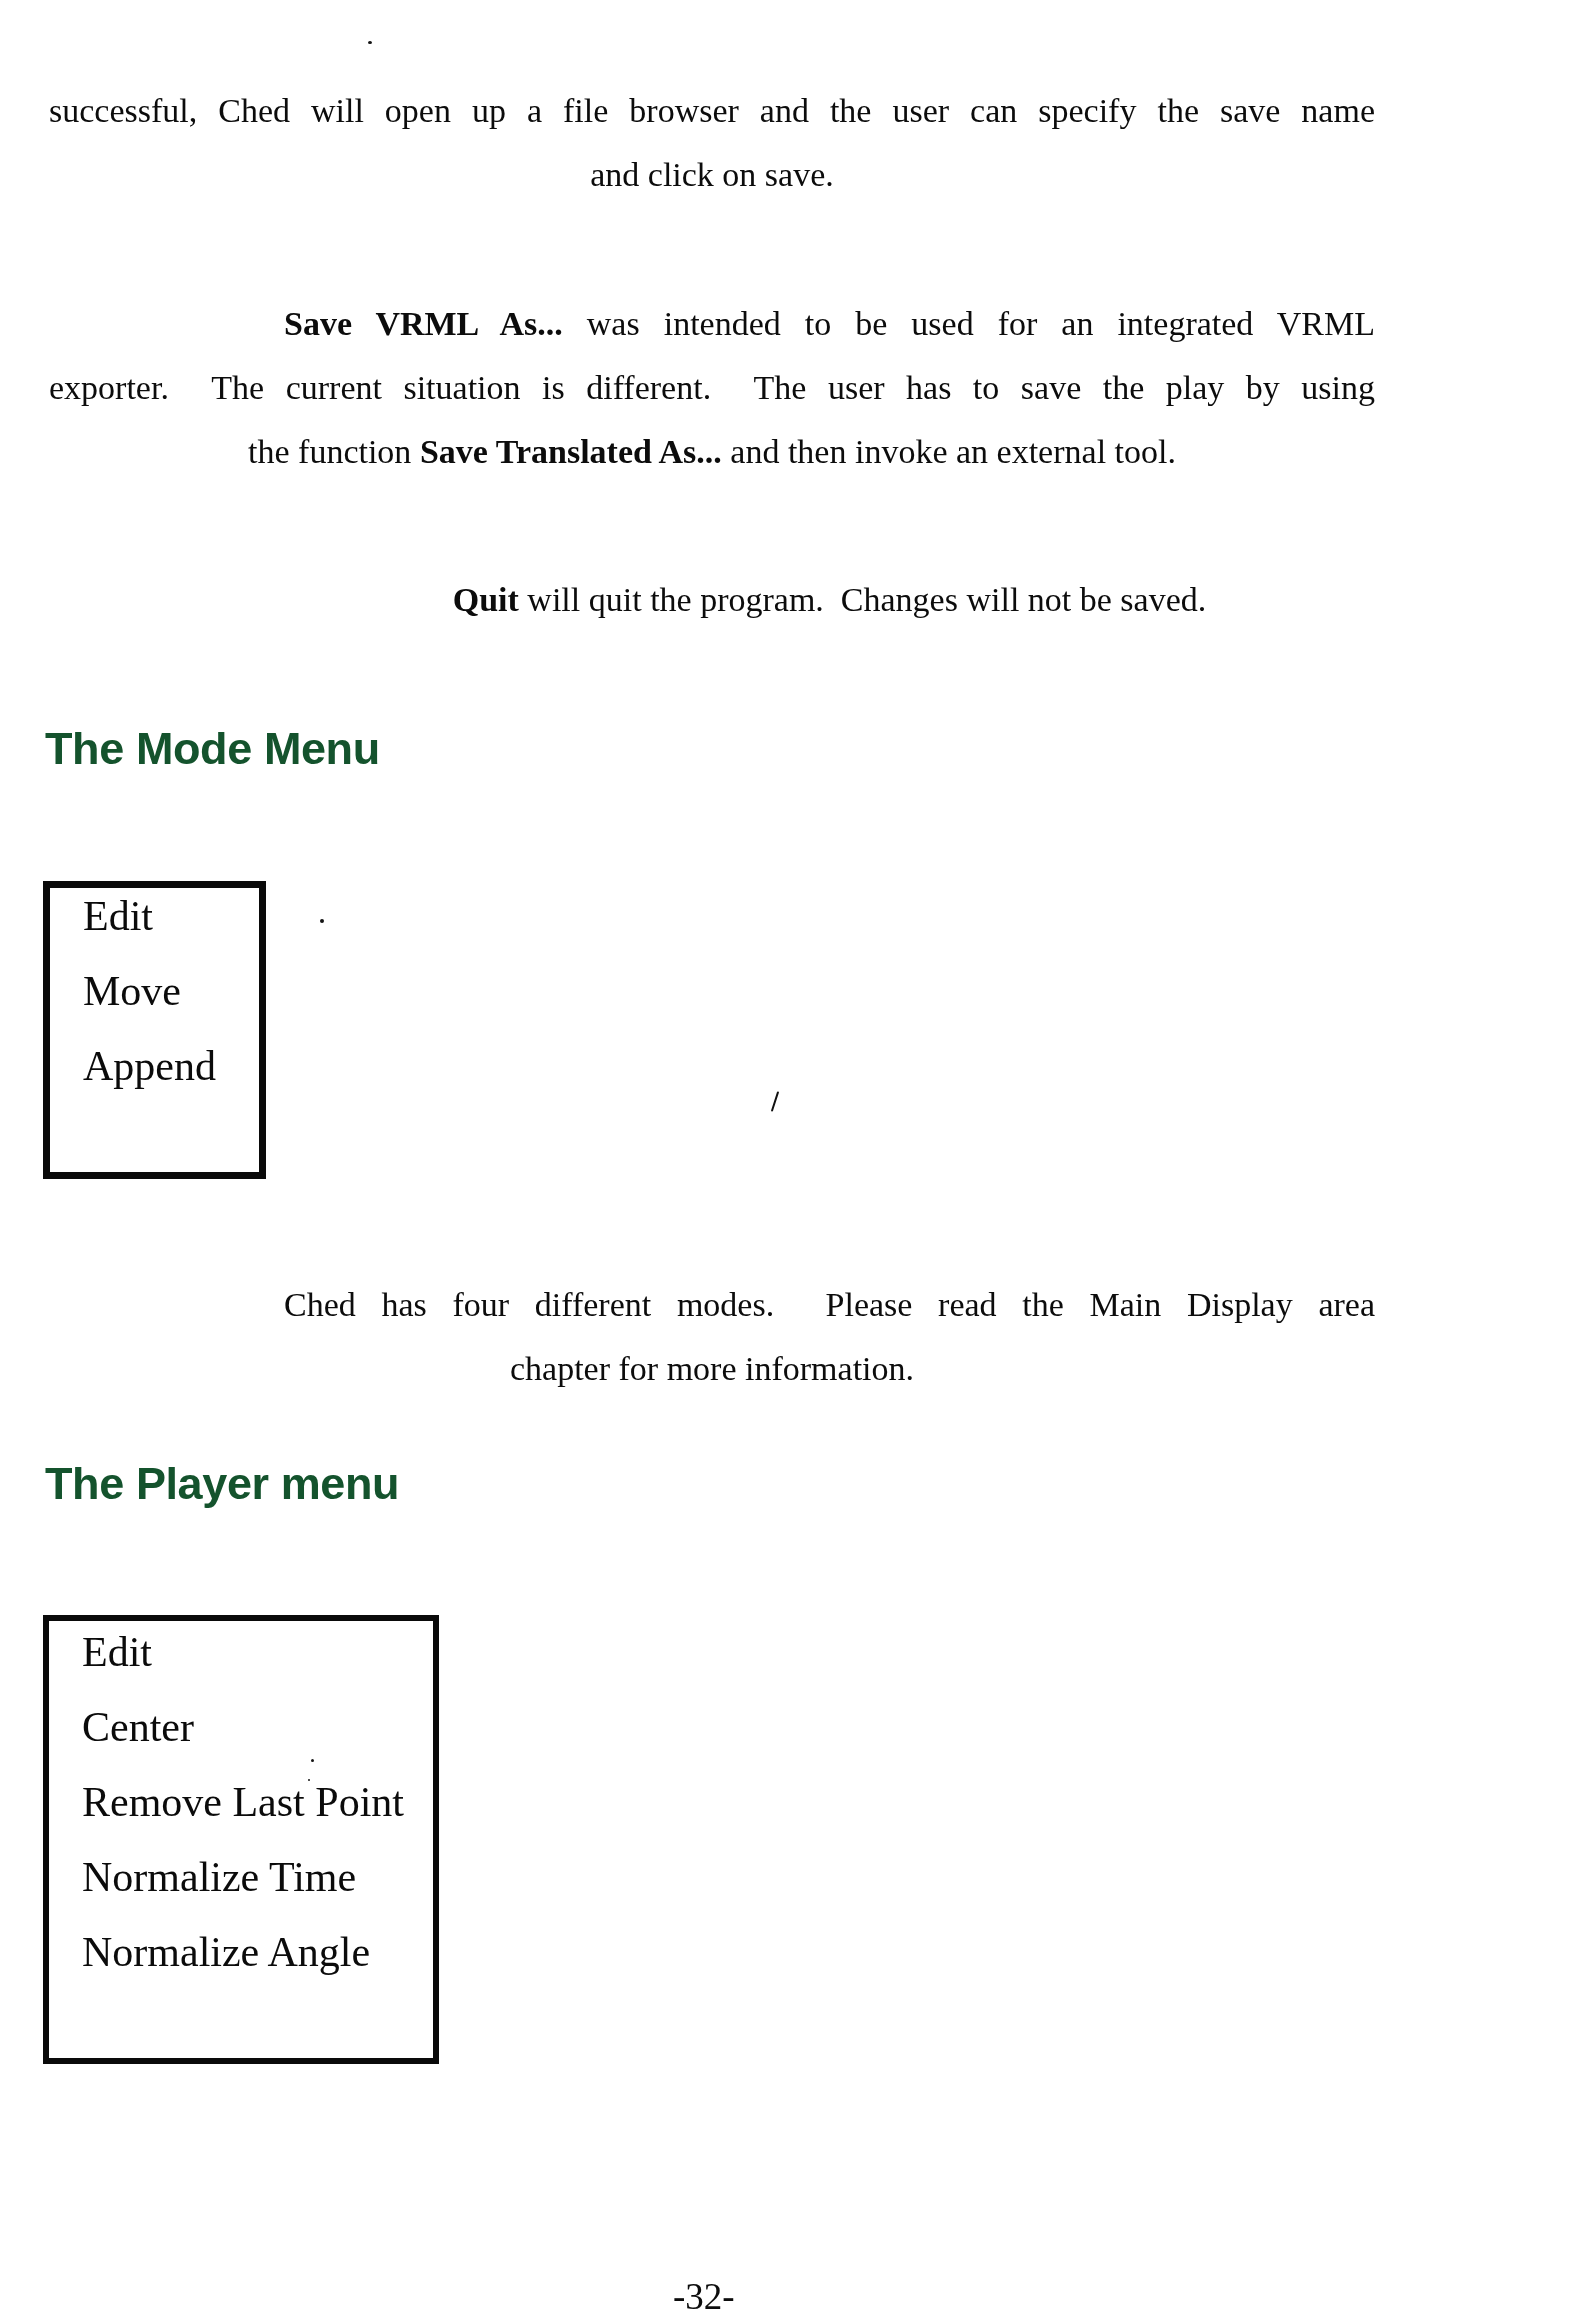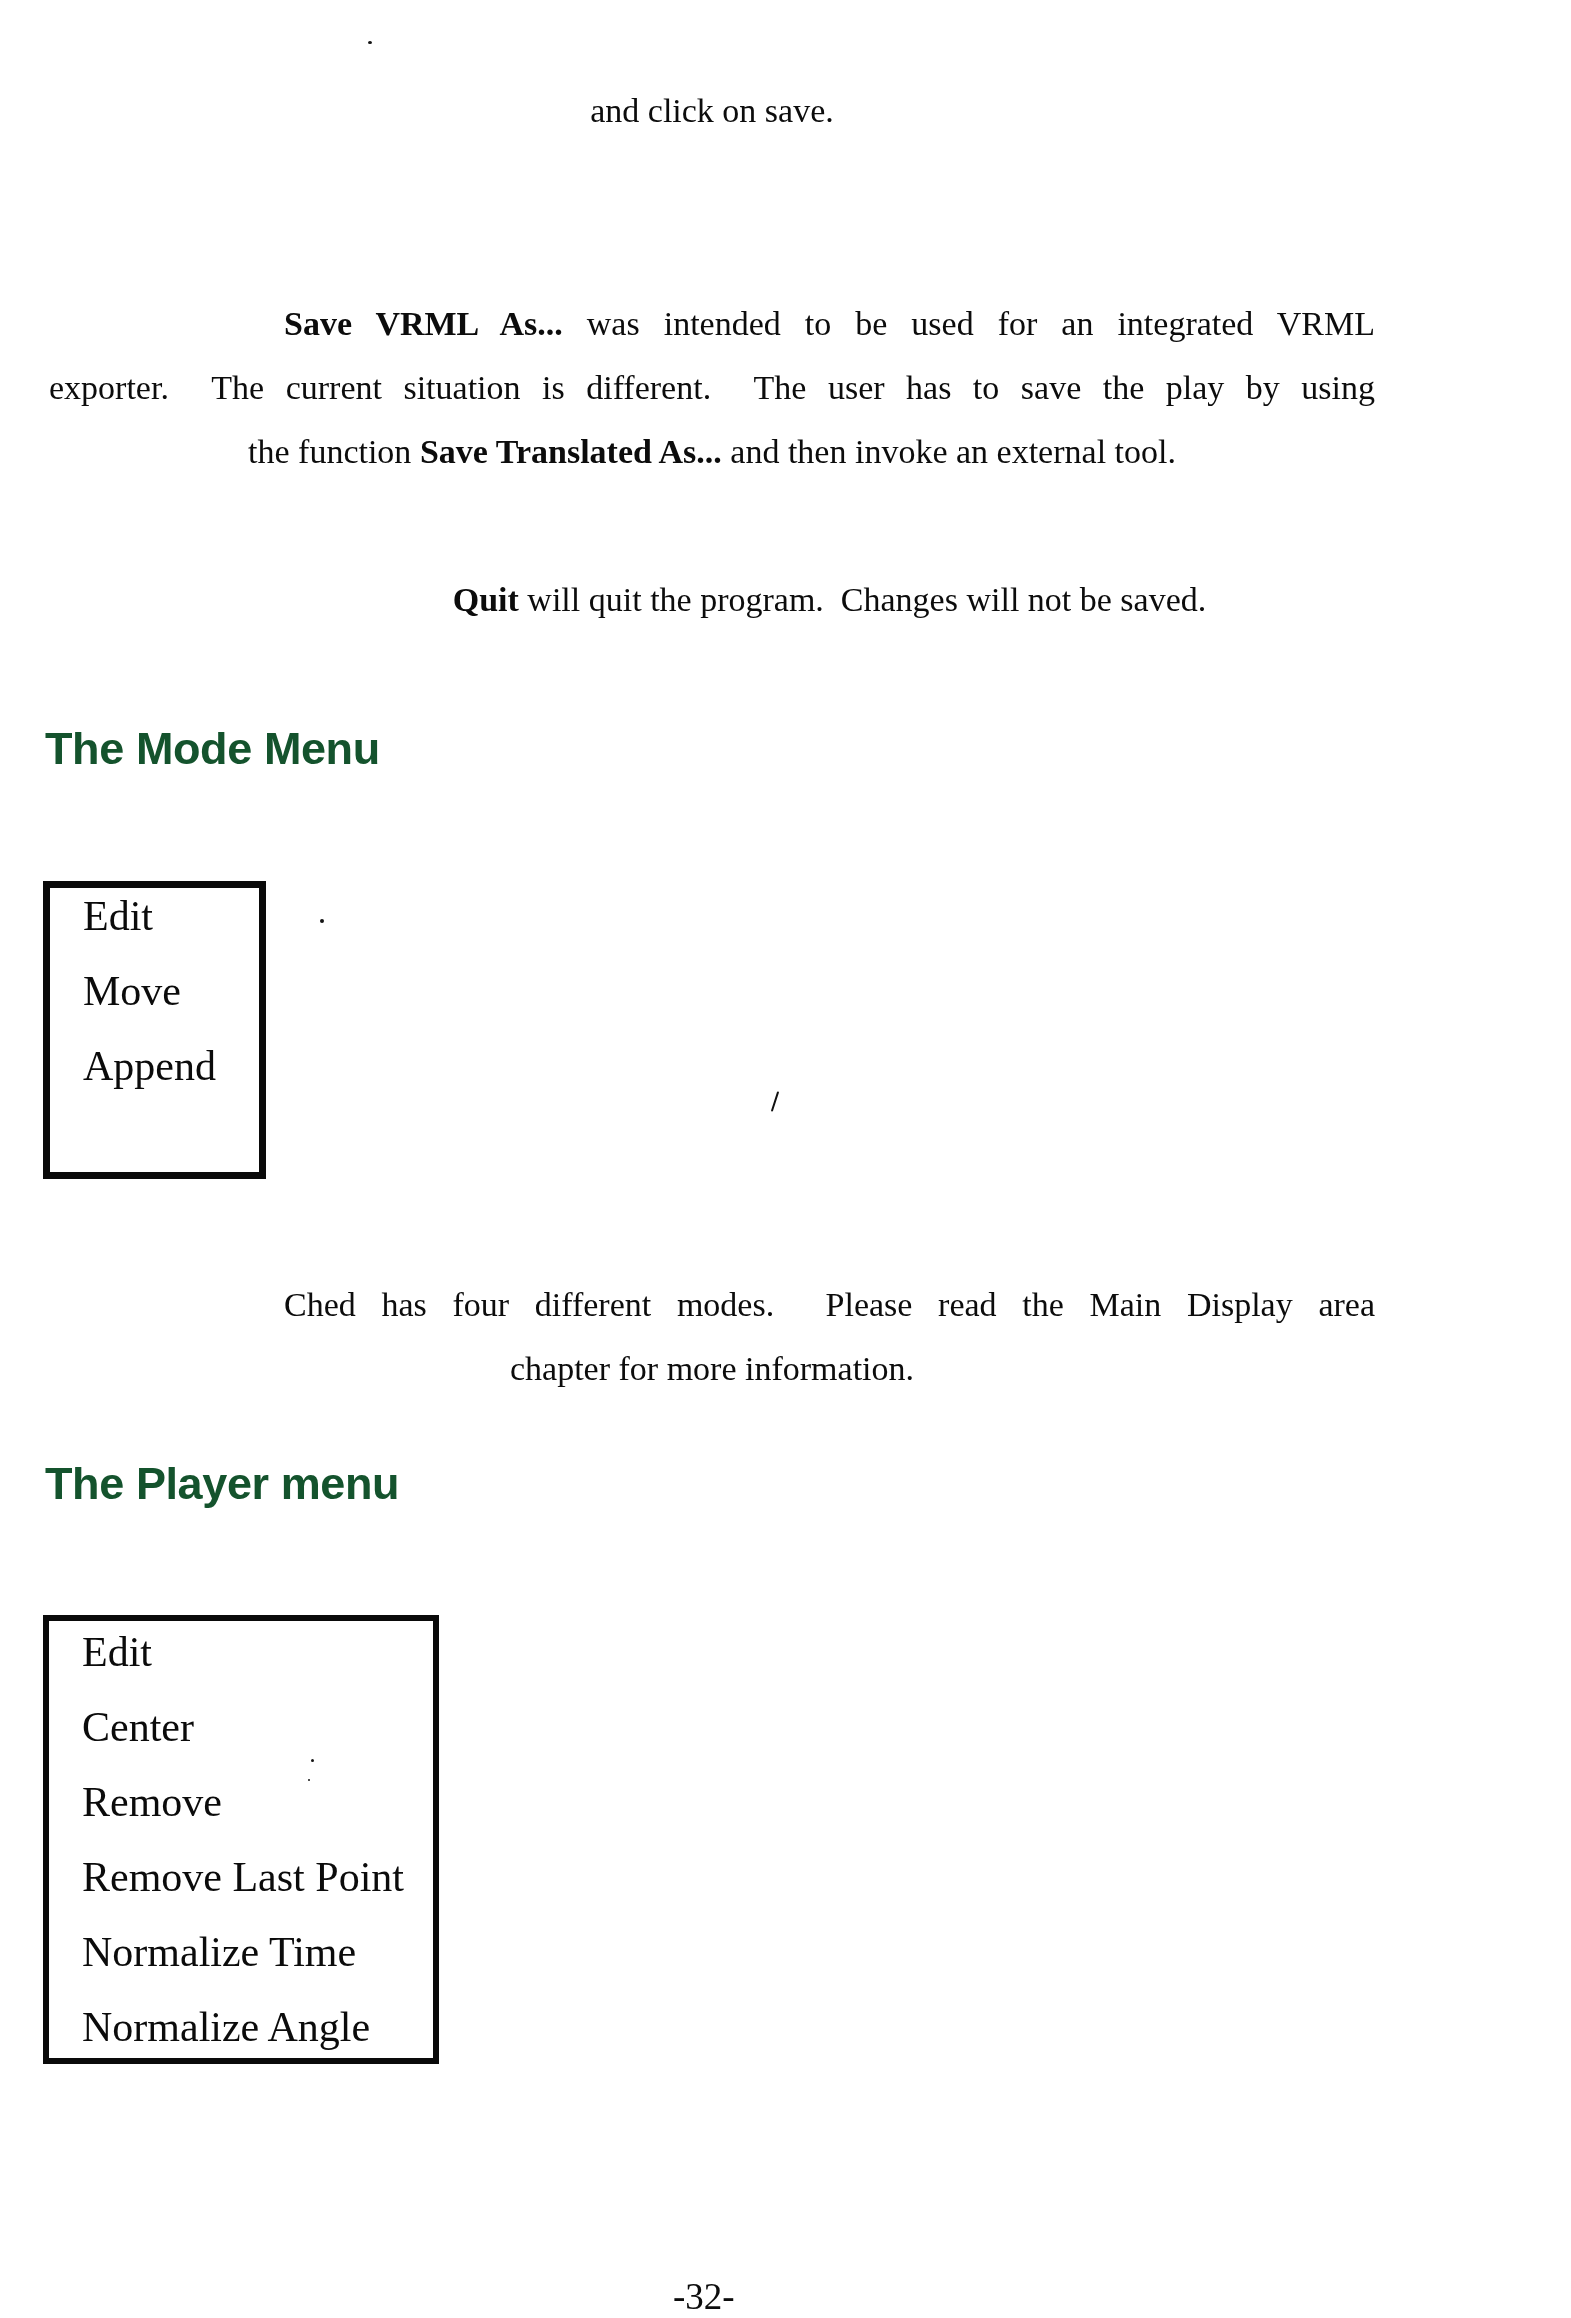--- a/index.html
+++ b/index.html
@@ -53,20 +53,21 @@
     position:absolute;left:774px;top:1091px;width:2.3px;height:21px;
     background:#101010;border-radius:1.6px;transform:rotate(18deg);
   }
 </style>
 </head>
 <body>
 
 <div class="page">
 
   <div class="para" id="p1">
+      <div class="tline j"><span>successful, Ched will open up a file browser and the user can specify the save name</span></div>
       <div class="tline"><span>and click on save.</span></div>
     </div>
 
   <div class="para" id="p2">
       <div class="tline j ind"><span class="b">Save VRML As...</span><span> was intended to be used for an integrated VRML</span></div>
       <div class="tline j"><span>exporter.&nbsp; The current situation is different.&nbsp; The user has to save the play by using</span></div>
       <div class="tline"><span>the function </span><span class="b">Save Translated As...</span><span> and then invoke an external tool.</span></div>
     </div>
 
   <div class="para" id="p3">
@@ -87,21 +88,20 @@
       <div class="tline j ind"><span>Ched has four different modes.&nbsp; Please read the Main Display area</span></div>
       <div class="tline"><span>chapter for more information.</span></div>
     </div>
 
   <h2 class="heading" id="h2">The Player menu</h2>
 
   <div class="menu-box" id="menu-player">
       <div class="menu-inner">
         <div class="menu-item">Edit</div>
         <div class="menu-item">Center</div>
-        <div class="menu-item">Remove</div>
         <div class="menu-item">Remove Last Point</div>
         <div class="menu-item">Normalize Time</div>
         <div class="menu-item">Normalize Angle</div>
       </div>
     </div>
 
   <div class="page-number">-32-</div>
 
   <div class="speck s1"></div>
   <div class="speck s2"></div>

